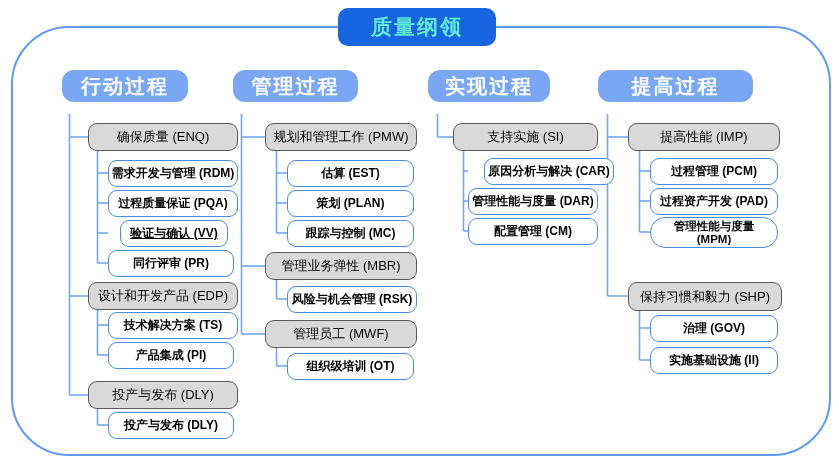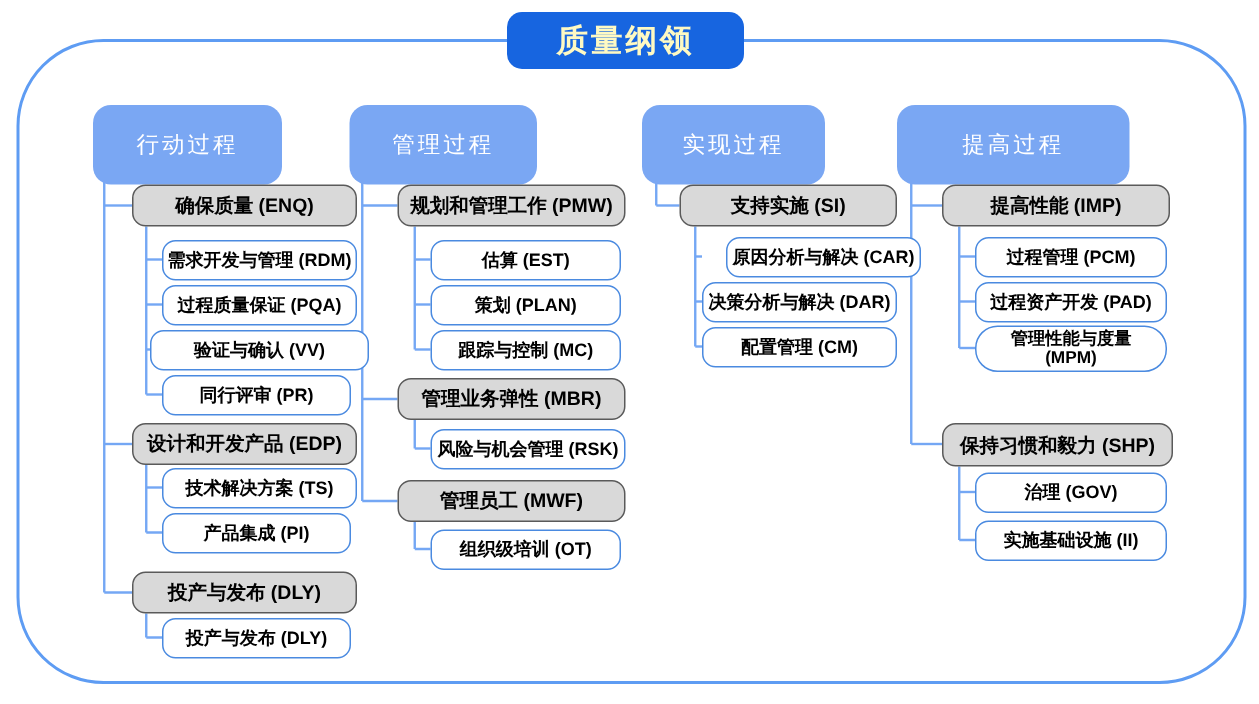--- a/index.html
+++ b/index.html
@@ -8,31 +8,31 @@
     font-family:"Liberation Sans","DejaVu Sans",sans-serif;
   }
   .frame{
     position:absolute;left:11px;top:26px;width:816px;height:426px;
     border:2px solid var(--frame-border);border-radius:58px;background:#fff;
   }
   .connectors{position:absolute;left:0;top:0;width:839px;height:469px;pointer-events:none;}
   .connectors path{stroke:var(--connector);stroke-width:1.6;fill:none;}
   .title-box{
     position:absolute;left:338px;top:8px;width:158px;height:38px;
-    background:var(--title-bg);border-radius:10px;color:#fef9c3;font-weight:bold;font-size:21px;
+    background:var(--title-bg);border-radius:10px;color:#5eead4;font-weight:bold;font-size:21px;
     display:flex;align-items:center;justify-content:center;letter-spacing:2px;
   }
   .col-header{
-    position:absolute;height:53px;background:var(--header-bg);border-radius:12px;
-    color:#fff;font-weight:normal;font-size:15px;letter-spacing:2px;
+    position:absolute;height:32px;background:var(--header-bg);border-radius:12px;
+    color:#fff;font-weight:bold;font-size:20px;letter-spacing:2px;
     display:flex;align-items:center;justify-content:center;
   }
   .gray-node{
     position:absolute;background:var(--gray-node-bg);border:1.6px solid var(--gray-node-border);
-    border-radius:9px;color:#000;font-weight:bold;font-size:13px;white-space:nowrap;
+    border-radius:9px;color:#000;font-weight:normal;font-size:13px;white-space:nowrap;
     display:flex;align-items:center;justify-content:center;box-sizing:border-box;
   }
   .white-node{
     position:absolute;background:#fff;border:1.5px solid var(--white-node-border);
     border-radius:9px;color:#000;font-weight:bold;font-size:12px;white-space:nowrap;
     display:flex;align-items:center;justify-content:center;box-sizing:border-box;
   }
   .white-node.two-line{white-space:normal;text-align:center;font-size:11.5px;line-height:13px;padding:0 4px;}
 </style>
 </head>
@@ -94,40 +94,40 @@
   <div class="title-box">质量纲领</div>
 
   <div class="col-header" style="left:62px;top:70px;width:126px;">行动过程</div>
   <div class="col-header" style="left:233px;top:70px;width:125px;">管理过程</div>
   <div class="col-header" style="left:428px;top:70px;width:122px;">实现过程</div>
   <div class="col-header" style="left:598px;top:70px;width:155px;">提高过程</div>
 
   <div class="gray-node" style="left:88px;top:123px;width:150px;height:28px;">确保质量 (ENQ)</div>
   <div class="white-node" style="left:108px;top:160px;width:130px;height:27px;">需求开发与管理 (RDM)</div>
   <div class="white-node" style="left:108px;top:190px;width:130px;height:27px;">过程质量保证 (PQA)</div>
-  <div class="white-node" style="left:100px;top:220px;width:146px;height:27px;">验证与确认 (VV)</div>
+  <div class="white-node" style="left:120px;top:220px;width:108px;height:27px;text-decoration:underline;">验证与确认 (VV)</div>
   <div class="white-node" style="left:108px;top:250px;width:126px;height:27px;">同行评审 (PR)</div>
   <div class="gray-node" style="left:88px;top:282px;width:150px;height:28px;">设计和开发产品 (EDP)</div>
   <div class="white-node" style="left:108px;top:312px;width:130px;height:27px;">技术解决方案 (TS)</div>
   <div class="white-node" style="left:108px;top:342px;width:126px;height:27px;">产品集成 (PI)</div>
   <div class="gray-node" style="left:88px;top:381px;width:150px;height:28px;">投产与发布 (DLY)</div>
   <div class="white-node" style="left:108px;top:412px;width:126px;height:27px;">投产与发布 (DLY)</div>
 
   <div class="gray-node" style="left:265px;top:123px;width:152px;height:28px;">规划和管理工作 (PMW)</div>
   <div class="white-node" style="left:287px;top:160px;width:127px;height:27px;">估算 (EST)</div>
   <div class="white-node" style="left:287px;top:190px;width:127px;height:27px;">策划 (PLAN)</div>
   <div class="white-node" style="left:287px;top:220px;width:127px;height:27px;">跟踪与控制 (MC)</div>
   <div class="gray-node" style="left:265px;top:252px;width:152px;height:28px;">管理业务弹性 (MBR)</div>
   <div class="white-node" style="left:287px;top:286px;width:130px;height:27px;">风险与机会管理 (RSK)</div>
   <div class="gray-node" style="left:265px;top:320px;width:152px;height:28px;">管理员工 (MWF)</div>
   <div class="white-node" style="left:287px;top:353px;width:127px;height:27px;">组织级培训 (OT)</div>
 
   <div class="gray-node" style="left:453px;top:123px;width:145px;height:28px;">支持实施 (SI)</div>
   <div class="white-node" style="left:468px;top:158px;width:130px;height:27px;margin-left:16px;">原因分析与解决 (CAR)</div>
-  <div class="white-node" style="left:468px;top:188px;width:130px;height:27px;">决策分析与解决 (DAR)</div>
+  <div class="white-node" style="left:468px;top:188px;width:130px;height:27px;">管理性能与度量 (DAR)</div>
   <div class="white-node" style="left:468px;top:218px;width:130px;height:27px;">配置管理 (CM)</div>
 
   <div class="gray-node" style="left:628px;top:123px;width:152px;height:28px;">提高性能 (IMP)</div>
   <div class="white-node" style="left:650px;top:158px;width:128px;height:27px;">过程管理 (PCM)</div>
   <div class="white-node" style="left:650px;top:188px;width:128px;height:27px;">过程资产开发 (PAD)</div>
   <div class="white-node two-line" style="left:650px;top:217px;width:128px;height:31px;border-radius:15px;">管理性能与度量 (MPM)</div>
   <div class="gray-node" style="left:628px;top:282px;width:154px;height:29px;">保持习惯和毅力 (SHP)</div>
   <div class="white-node" style="left:650px;top:315px;width:128px;height:27px;">治理 (GOV)</div>
   <div class="white-node" style="left:650px;top:347px;width:128px;height:27px;">实施基础设施 (II)</div>
 

